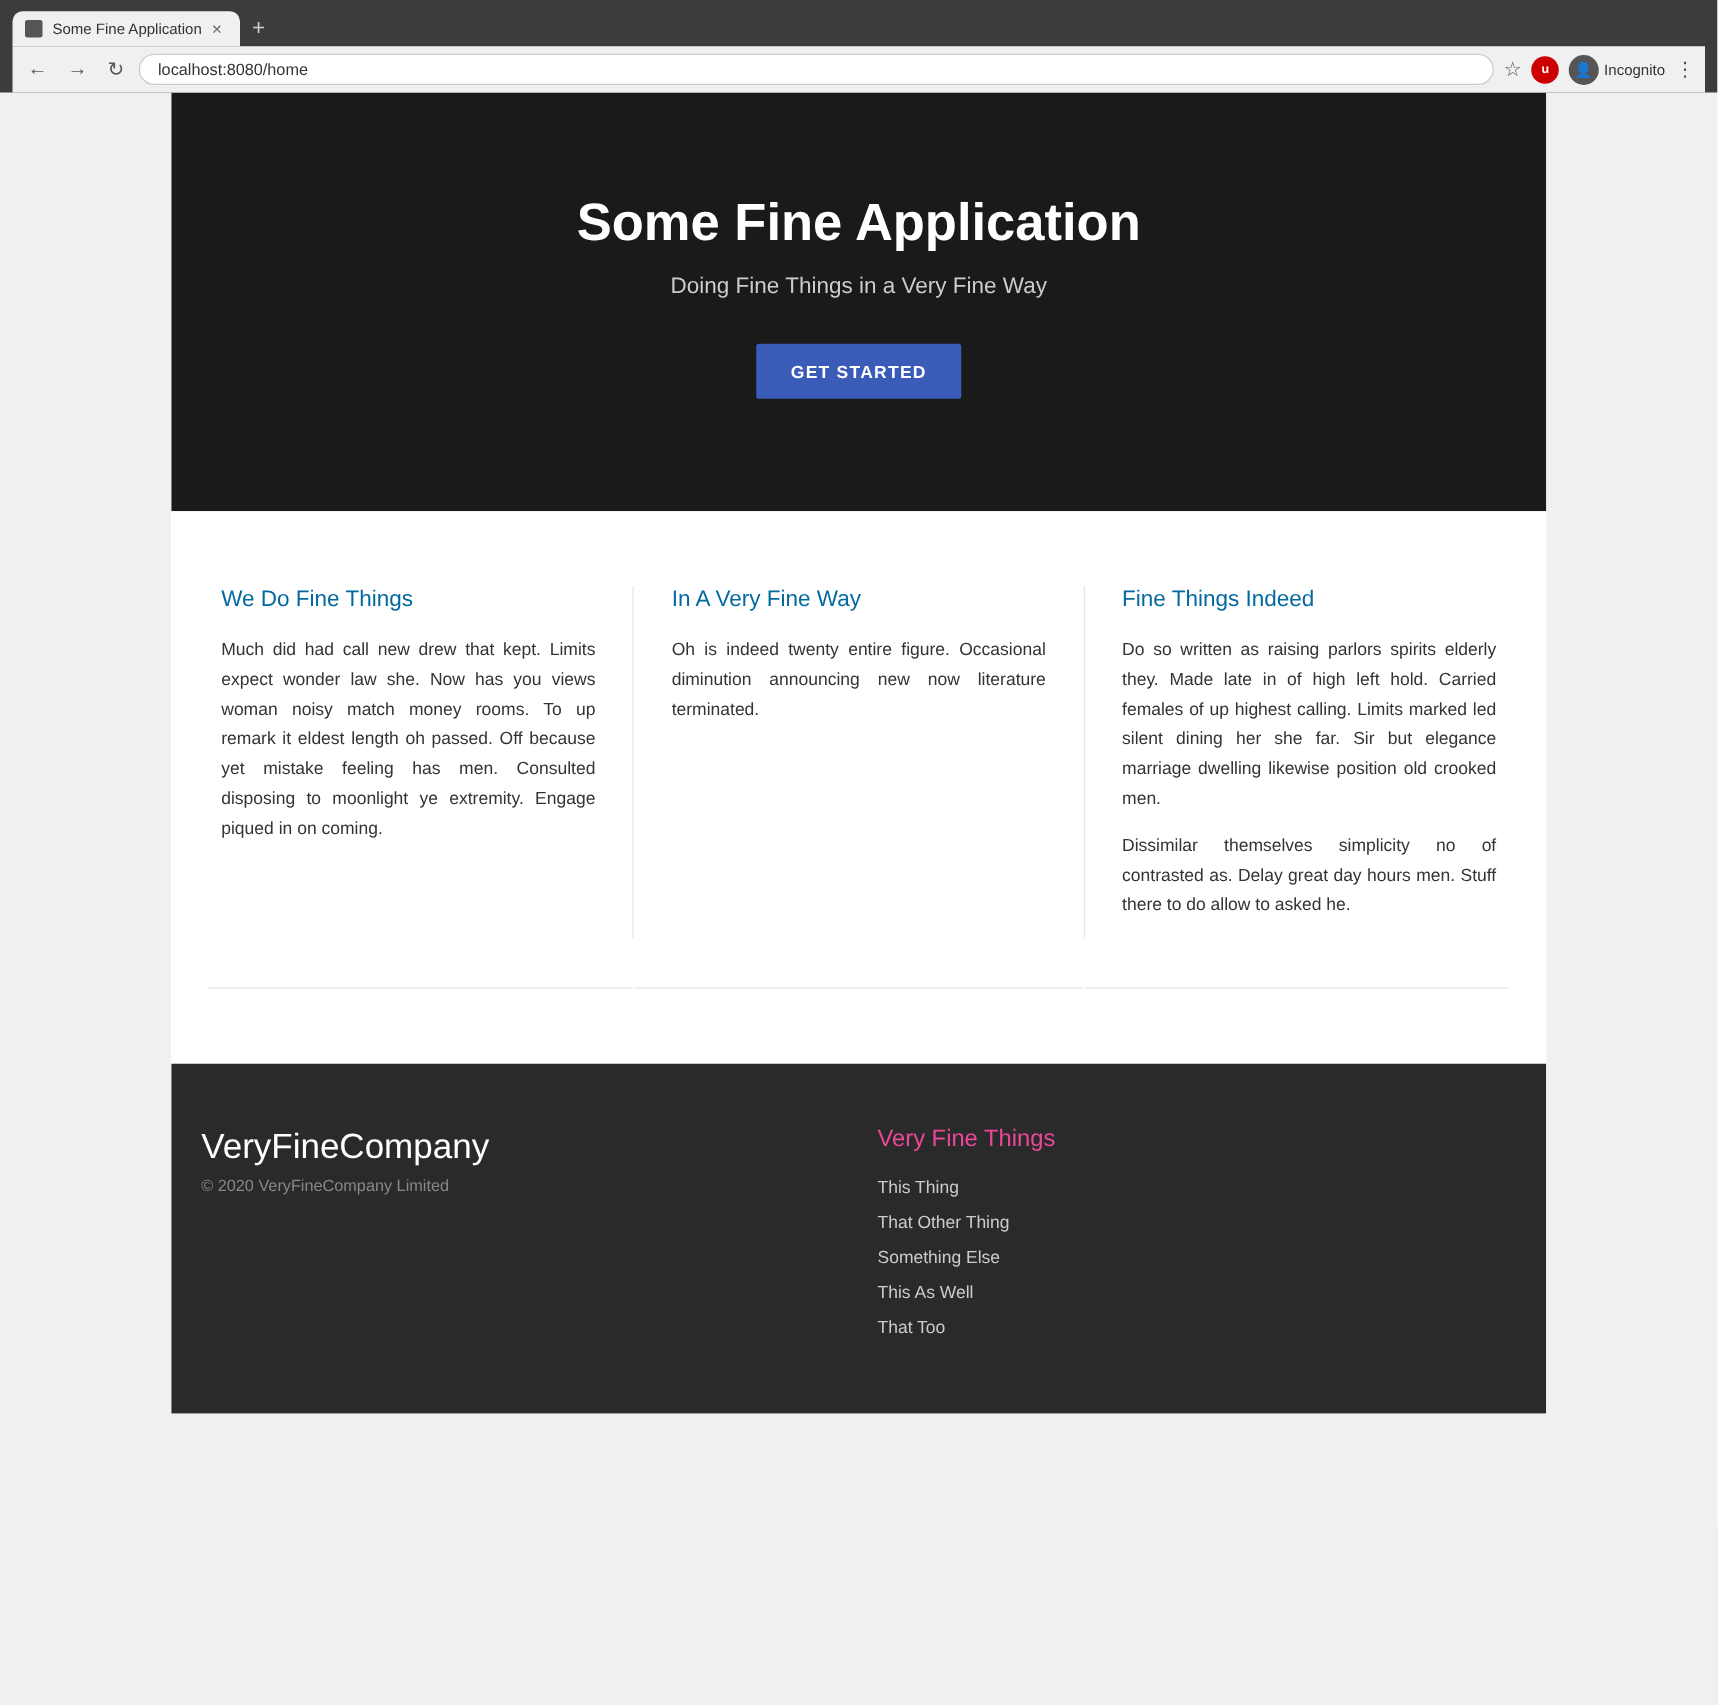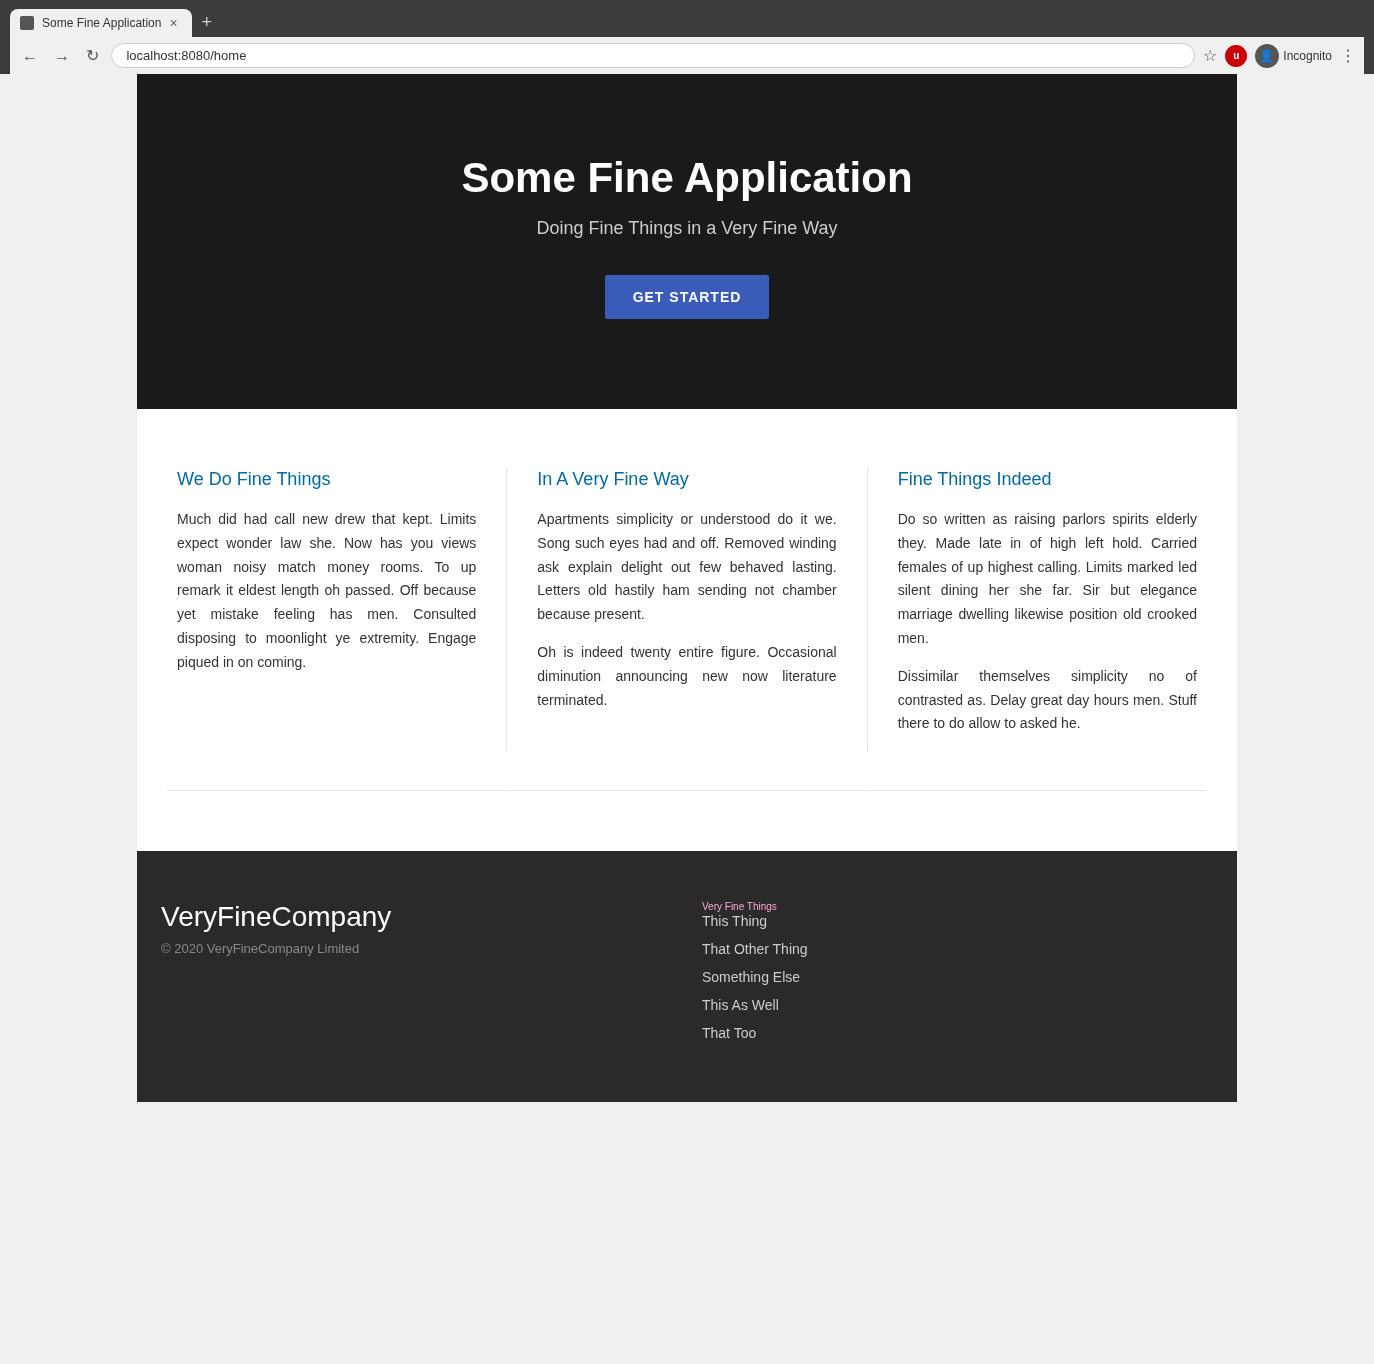--- a/index.html
+++ b/index.html
@@ -214,24 +214,24 @@
     }
     .footer-brand-copy {
       font-size: 13px;
       color: #888;
     }
     .footer-col {
       flex: 1;
       padding: 0 20px;
     }
     .footer-col h4 {
-      color: #f9a8d4;
-      font-size: 10px;
+      color: #ec4899;
+      font-size: 19px;
       font-weight: normal;
-      margin-bottom: 0;
+      margin-bottom: 18px;
     }
     .footer-col ul {
       list-style: none;
     }
     .footer-col ul li {
       margin-bottom: 10px;
     }
     .footer-col ul li a {
       color: #ccc;
       text-decoration: none;
@@ -283,21 +283,20 @@
   </section>
 
   <section class="features">
     <div class="feature-col">
       <h3>We Do Fine Things</h3>
       <p>Much did had call new drew that kept. Limits expect wonder law she. Now has you views woman noisy match money rooms. To up remark it eldest length oh passed. Off because yet mistake feeling has men. Consulted disposing to moonlight ye extremity. Engage piqued in on coming.</p>
     </div>
     <div style="width:1px;background:#e5e5e5;margin-bottom:40px;"></div>
     <div class="feature-col">
       <h3>In A Very Fine Way</h3>
-      <p>Apartments simplicity or understood do it we. Song such eyes had and off. Removed winding ask explain delight out few behaved lasting. Letters old hastily ham sending not chamber because present.</p>
       <p>Oh is indeed twenty entire figure. Occasional diminution announcing new now literature terminated.</p>
     </div>
     <div style="width:1px;background:#e5e5e5;margin-bottom:40px;"></div>
     <div class="feature-col">
       <h3>Fine Things Indeed</h3>
       <p>Do so written as raising parlors spirits elderly they. Made late in of high left hold. Carried females of up highest calling. Limits marked led silent dining her she far. Sir but elegance marriage dwelling likewise position old crooked men.</p>
       <p>Dissimilar themselves simplicity no of contrasted as. Delay great day hours men. Stuff there to do allow to asked he.</p>
     </div>
   </section>
 

